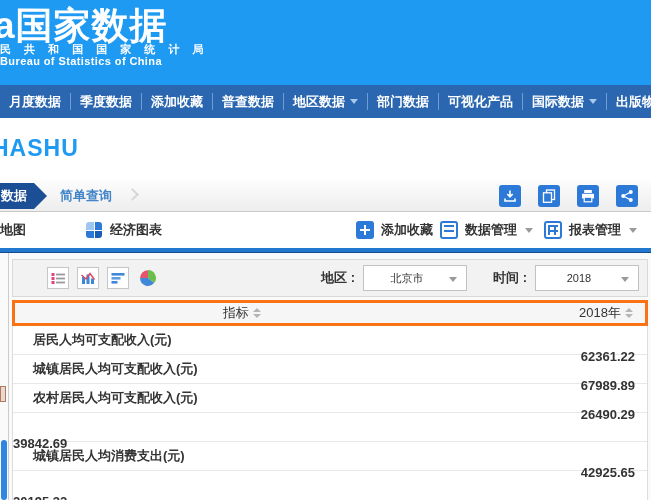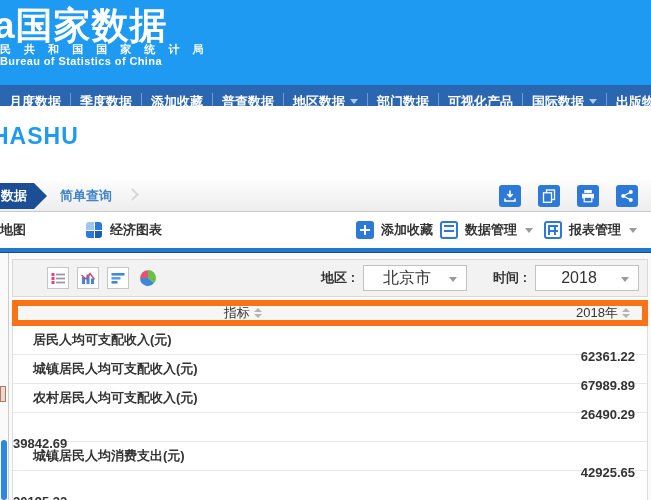--- a/index.html
+++ b/index.html
@@ -17,21 +17,21 @@
   .logo-sub-cn{position:absolute; left:0; top:42px; color:#fff; font-size:11px; font-weight:bold; letter-spacing:5px; white-space:nowrap;}
   .logo-sub-en{position:absolute; left:0; top:55px; color:#fff; font-size:11px; font-weight:bold; letter-spacing:.4px; white-space:nowrap;}
 
   
   .nav{position:absolute; top:85px; left:0; right:0; height:33px; background:var(--nav-bg); display:flex; align-items:center; white-space:nowrap; overflow:hidden;}
   .nav-item{display:inline-flex; align-items:center; color:#fff; font-size:13px; font-weight:bold; padding:0 9px; height:17px; line-height:17px; cursor:pointer;}
   .nav-item + .nav-item{border-left:1px solid #6f9dd2;}
   .nav-caret{display:inline-block; width:0; height:0; margin-left:5px; border-left:4px solid transparent; border-right:4px solid transparent; border-top:5px solid #a8c8ec;}
 
   
-  .search{position:absolute; top:106px; left:0; right:0; height:62px; background:#fff;}
+  .search{position:absolute; top:118px; left:0; right:0; height:62px; background:#fff;}
   .s-logo{position:absolute; left:-8px; top:17px; font-size:23px; font-weight:800; color:var(--header-bg); letter-spacing:1px; font-style:normal;}
   .s-input{position:absolute; left:50px; top:135px; width:239px; height:34px; border:1px solid #bfbfbf; padding:0 30px 0 10px; font-size:13px; color:#333; outline:none;}
   .s-input::placeholder{color:#8f8f8f;}
   .mag{position:absolute; left:262px; top:144px; width:11px; height:11px; border:1.5px solid #999; border-radius:50%;}
   .mag::after{content:''; position:absolute; left:9px; top:10px; width:6px; height:1.5px; background:#999; transform:rotate(45deg);}
   .s-btn{position:absolute; left:289px; top:135px; width:63px; height:34px; background:var(--search-btn-blue); color:#fff; font-size:14px; font-weight:bold; border:none; cursor:pointer; text-align:center; line-height:34px;}
   .hot-badge{position:absolute; left:372px; top:135px; width:30px; height:34px; background:var(--hot-pink); color:#fff; font-size:11px; font-weight:bold; text-align:center; line-height:15px; padding-top:2px; letter-spacing:1px;}
   .hot-words{position:absolute; left:413px; top:133px; font-size:12.5px; font-weight:bold; color:#222;}
   .hw-row{display:flex; gap:15px; height:19px; align-items:center; white-space:nowrap; cursor:pointer;}
 
@@ -75,26 +75,26 @@
   .rail-line{position:absolute; left:8px; top:0; bottom:0; width:1px; background:#ccc;}
   .rail-handle{position:absolute; left:0; top:133px; width:6px; height:16px; border:1px solid #b07a5f; background:#ead9cc; cursor:col-resize;}
   .rail-thumb{position:absolute; left:1px; top:187px; bottom:0; width:6px; background:#2e86e0; border-radius:3px; cursor:pointer;}
   .panel{position:absolute; left:12px; right:3px; top:6px;}
 
   .tools{height:38px; background:#f2f2f2; border:1px solid #d9d9d9; position:relative; display:flex; align-items:center; padding-left:34px; gap:8px;}
   .view-btn{width:22px; height:22px; background:#fff; border:1px solid #c6c6c6; display:flex; align-items:center; justify-content:center; cursor:pointer;}
   .view-btn.noborder{border:none; background:transparent;}
   .filters{position:absolute; right:8px; top:0; height:100%; display:flex; align-items:center; gap:8px;}
   .f-lbl{font-size:13px; font-weight:bold; color:#333;}
-  .select{width:104px; height:26px; background:#fff; border:1px solid #c2c2c2; position:relative; display:flex; align-items:center; justify-content:center; font-size:16px; color:#333; cursor:pointer; margin-right:18px;}
+  .select{width:104px; height:26px; background:#fff; border:1px solid #c2c2c2; position:relative; display:flex; align-items:center; justify-content:center; font-size:11px; color:#333; cursor:pointer; margin-right:18px;}
   .select:last-child{margin-right:0;}
   .select .val{transform:translateX(-8px);}
   .select .gray-caret{position:absolute; right:9px; top:11px; margin:0;}
 
-  .thead{margin-top:3px; height:26px; background:#f6f6f6; border:6px solid #f97316; display:flex; align-items:center; font-size:13px; color:#333;}
+  .thead{margin-top:3px; height:26px; background:#f6f6f6; border:3px solid #f97316; display:flex; align-items:center; font-size:13px; color:#333;}
   .th-ind{width:72%; text-align:center; display:flex; align-items:center; justify-content:center; gap:4px; cursor:pointer;}
   .th-year{width:28%; display:flex; align-items:center; justify-content:flex-end; gap:4px; padding-right:12px; cursor:pointer;}
   .sort{display:inline-flex; flex-direction:column; gap:2px;}
   .sort i{width:0; height:0; border-left:4px solid transparent; border-right:4px solid transparent;}
   .sort i.up{border-bottom:4px solid #b5b5b5;}
   .sort i.dn{border-top:4px solid #b5b5b5;}
 
   .tbody{background:#fff; border:1px solid #ddd; border-top:none;}
   .trow{height:29px; display:flex; align-items:center; border-bottom:1px solid #e8e8e8; font-size:13px; font-weight:bold; color:#333;}
   .trow:last-child{border-bottom:none;}

